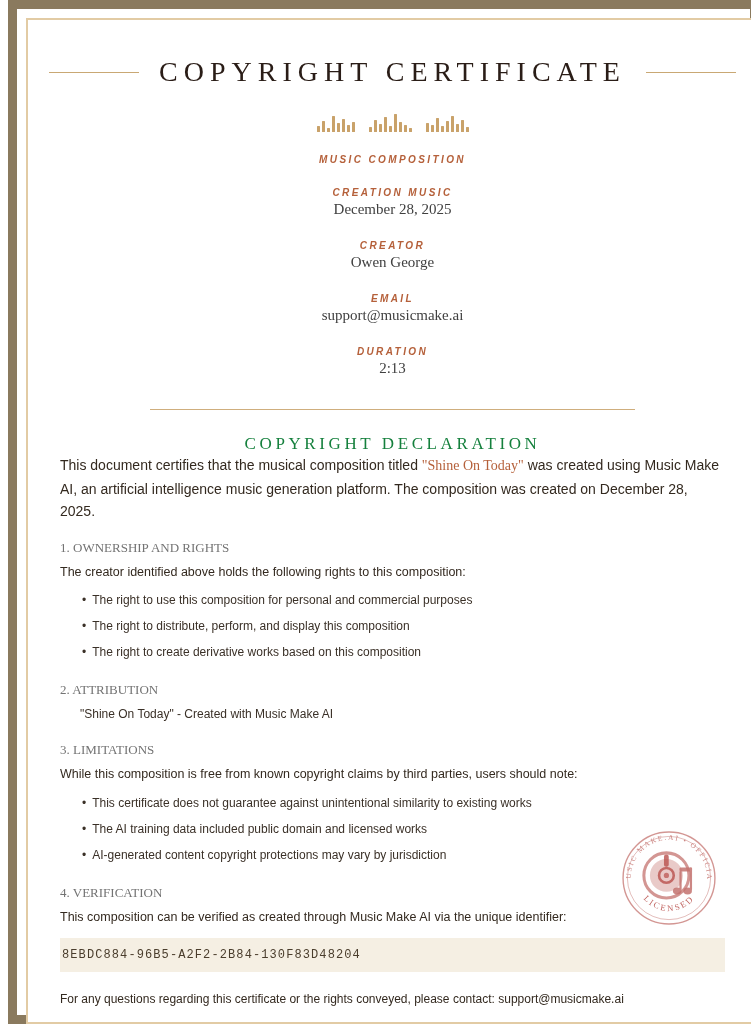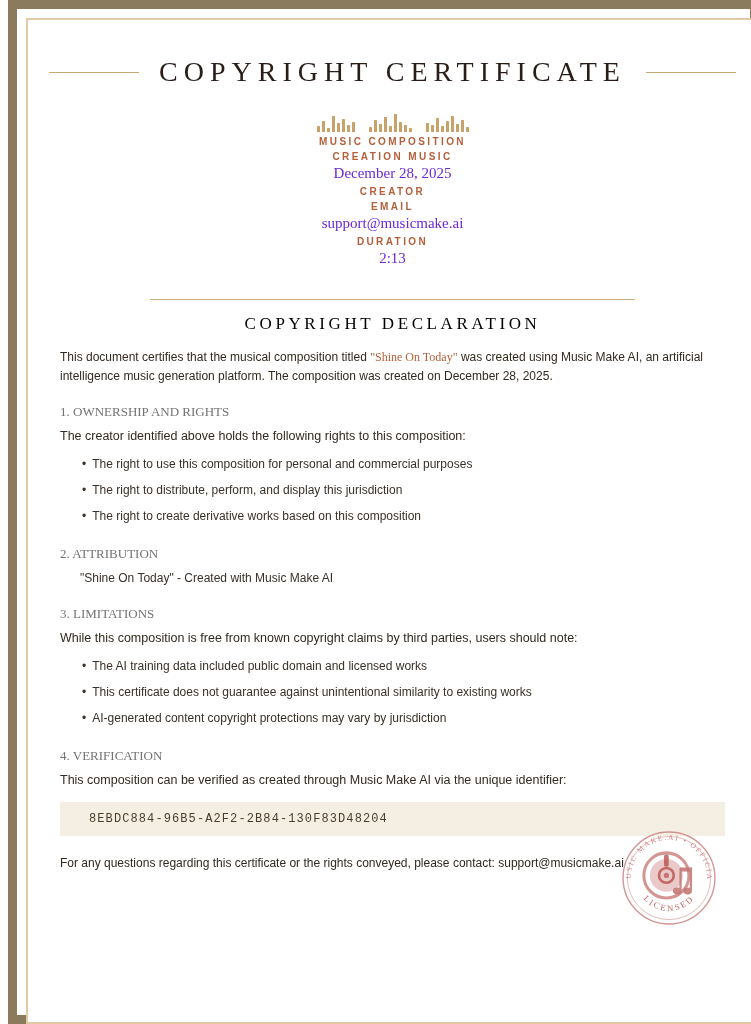--- a/index.html
+++ b/index.html
@@ -81,26 +81,27 @@
   }
 
   
   .meta-block { text-align: center; }
   .meta-label {
     font-family: "Liberation Sans", sans-serif;
     font-size: 10px;
     letter-spacing: 2.4px;
     color: #b5603a;
     font-weight: bold;
-    margin-top: 4px;
+    margin-top: 22px;
+    font-style: italic;
   }
   .meta-value {
     font-family: "Liberation Serif", serif;
     font-size: 15px;
-    color: #6d28d9;
+    color: #404040;
     margin-top: 3px;
   }
   .meta-value.song {
     font-size: 20px;
     font-weight: bold;
     margin-top: 2px;
     color: #1d1310;
   }
 
   
@@ -108,30 +109,29 @@
     height: 1px;
     background: #cfae7d;
     margin: 32px 90px 0 90px;
   }
 
   
   .decl-heading {
     font-family: "Liberation Serif", serif;
     font-size: 17px;
     letter-spacing: 3.6px;
-    color: #000000;
+    color: #15803d;
     text-align: center;
-    margin-top: 14px;
+    margin-top: 24px;
   }
   .body-text {
     font-family: "Liberation Sans", sans-serif;
-    font-size: 12px;
+    font-size: 14px;
     line-height: 1.62;
     color: #33291f;
-    margin-top: 14px;
     text-align: left;
   }
   .hl-title {
     color: #b5603a;
     font-family: "Liberation Serif", serif;
   }
 
   
   .sec {
     margin-top: 17px;
@@ -171,21 +171,21 @@
     font-family: "Liberation Sans", sans-serif;
     font-size: 12px;
     color: #3a3027;
     line-height: 1.65;
   }
 
   
   .code-box {
     margin-top: 11px;
     background: #f5efe3;
-    padding: 10px 29px;
+    padding: 10px 2px;
     font-family: "Liberation Mono", monospace;
     font-size: 12px;
     letter-spacing: 1.1px;
     color: #4a3d2c;
   }
 
   
   .contact-line {
     font-family: "Liberation Sans", sans-serif;
     font-size: 12px;
@@ -250,54 +250,55 @@
         </div>
       </div>
 
     <div class="meta-block">
       <div class="meta-label">MUSIC COMPOSITION</div>
 
       <div class="meta-label">CREATION MUSIC</div>
       <div class="meta-value">December 28, 2025</div>
 
       <div class="meta-label">CREATOR</div>
+      <div class="meta-value">Owen George</div>
 
       <div class="meta-label">EMAIL</div>
       <div class="meta-value">support@musicmake.ai</div>
 
       <div class="meta-label">DURATION</div>
       <div class="meta-value">2:13</div>
     </div>
 
     <div class="section-divider"></div>
 
     <div class="decl-heading">COPYRIGHT DECLARATION</div>
     <div class="body-text"><span>This document certifies that the musical composition titled </span><span class="hl-title">"Shine On Today"</span><span> was created using Music Make AI, an artificial intelligence music generation platform. The composition was created on December 28, 2025.</span></div>
 
     <div class="sec">
       <div class="sec-heading">1. OWNERSHIP AND RIGHTS</div>
       <div class="sec-lead">The creator identified above holds the following rights to this composition:</div>
       <ul class="bullets">
         <li>The right to use this composition for personal and commercial purposes</li>
-        <li>The right to distribute, perform, and display this jurisdiction</li>
+        <li>The right to distribute, perform, and display this composition</li>
         <li>The right to create derivative works based on this composition</li>
       </ul>
     </div>
 
     <div class="sec">
       <div class="sec-heading">2. ATTRIBUTION</div>
       <div class="indented">"Shine On Today" - Created with Music Make AI</div>
     </div>
 
     <div class="sec">
       <div class="sec-heading">3. LIMITATIONS</div>
       <div class="sec-lead">While this composition is free from known copyright claims by third parties, users should note:</div>
       <ul class="bullets">
+        <li>This certificate does not guarantee against unintentional similarity to existing works</li>
         <li>The AI training data included public domain and licensed works</li>
-        <li>This certificate does not guarantee against unintentional similarity to existing works</li>
         <li>AI-generated content copyright protections may vary by jurisdiction</li>
       </ul>
     </div>
 
     <div class="sec">
       <div class="sec-heading">4. VERIFICATION</div>
       <div class="sec-lead">This composition can be verified as created through Music Make AI via the unique identifier:</div>
       <div class="code-box">8EBDC884-96B5-A2F2-2B84-130F83D48204</div>
     </div>
 

